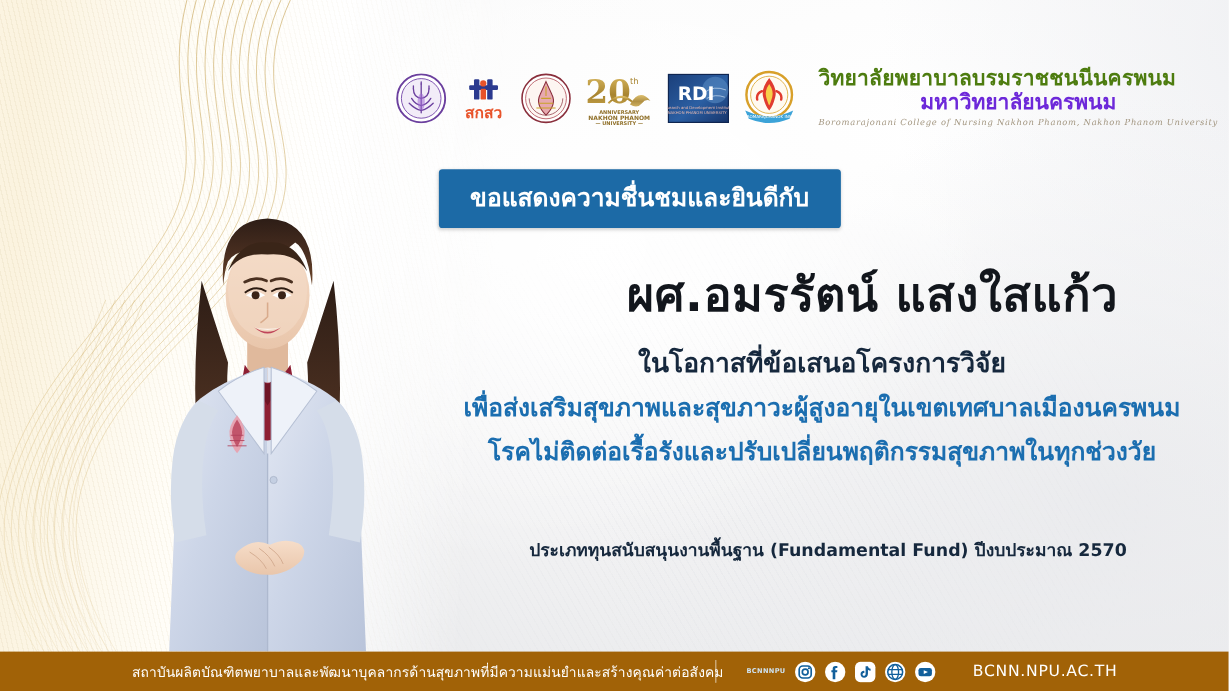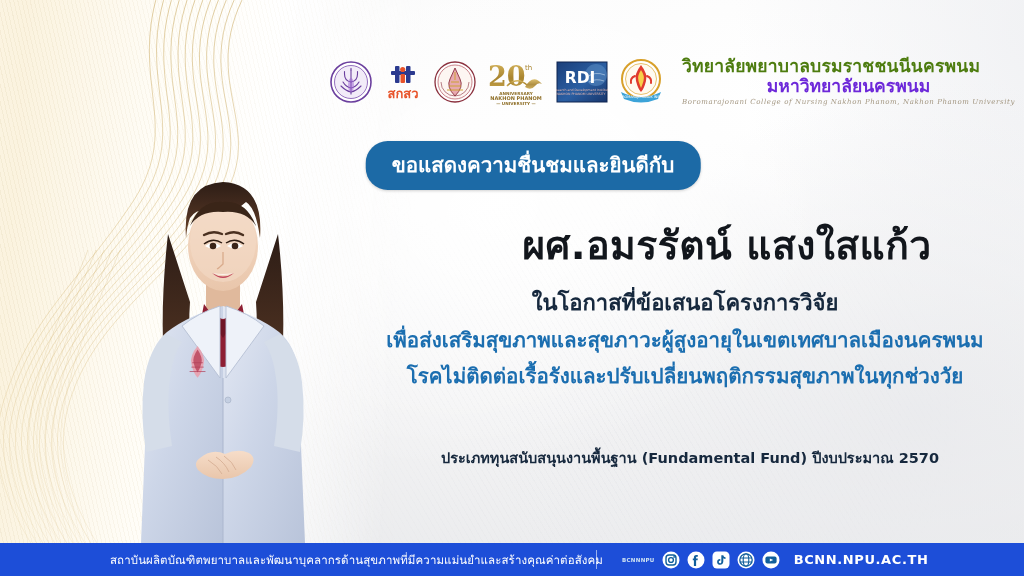--- a/index.html
+++ b/index.html
@@ -69,21 +69,21 @@
   .brand-l3{
     font-size:7px; color:#9a8c74; text-align:center; margin-top:4px;
     font-family:"DejaVu Serif","Liberation Serif",serif; font-style:italic; letter-spacing:.6px;
     white-space:nowrap; opacity:.9;
   }
 
   
   .pill{
     position:absolute; left:533px; top:141px; transform:translateX(-50%);
     background:#1c6aa6; color:#ffffff;
-    padding:7px 26px 9px; border-radius:22px;
+    padding:7px 26px 9px; border-radius:3px;
     font-size:20.5px; font-weight:bold; white-space:nowrap;
     box-shadow:0 1px 3px rgba(0,0,0,.18);
   }
 
   
   .name{
     position:absolute; left:727px; top:214px; transform:translate(-50%,0);
     font-size:39px; font-weight:bold; color:#12161c; white-space:nowrap;
     letter-spacing:.5px;
   }
@@ -104,37 +104,37 @@
   .appr-l1{ font-size:20px; font-weight:bold; color:#16283d; white-space:nowrap; }
   .appr-l2{ font-size:20px; font-weight:bold; color:#16283d; white-space:nowrap; margin-top:3px; }
   .appr-l3{ font-size:14.5px; font-weight:bold; color:#16283d; white-space:nowrap; margin-top:6px; }
 
   
   .portrait{ position:absolute; left:108px; bottom:33px; width:230px; height:405px; }
 
   
   .footer{
     position:absolute; left:0; bottom:0; width:1024px; height:33px;
-    background:#1d4ed8; display:flex; align-items:center;
+    background:#a16207; display:flex; align-items:center;
   }
   .footer-tag{
     position:absolute; left:110px; top:50%; transform:translateY(-50%);
     color:#ffffff; font-size:11.5px; white-space:nowrap; letter-spacing:.1px;
   }
   .footer-div{
     position:absolute; left:596px; top:7px; width:1px; height:19px;
     background:rgba(255,255,255,.55);
   }
   .footer-right{
     position:absolute; left:622px; top:50%; transform:translateY(-50%);
     display:flex; align-items:center; gap:7px;
   }
   .mini-mark{ font-size:5.5px; font-weight:bold; color:#cfe3f2; letter-spacing:.3px; }
   .sicon{ display:block; }
-  .footer-url{ color:#ffffff; font-size:13px; font-weight:bold; letter-spacing:.6px; margin-left:7px; white-space:nowrap; }
+  .footer-url{ color:#ffffff; font-size:13px; font-weight:normal; letter-spacing:.6px; margin-left:24px; white-space:nowrap; }
 </style>
 </head>
 <body>
 
 <div id="stage">
 
   <div class="bg-base"></div>
   <div class="bg-folds"></div>
   <div class="bg-cream"></div>
   <div class="bg-stripes"></div>

